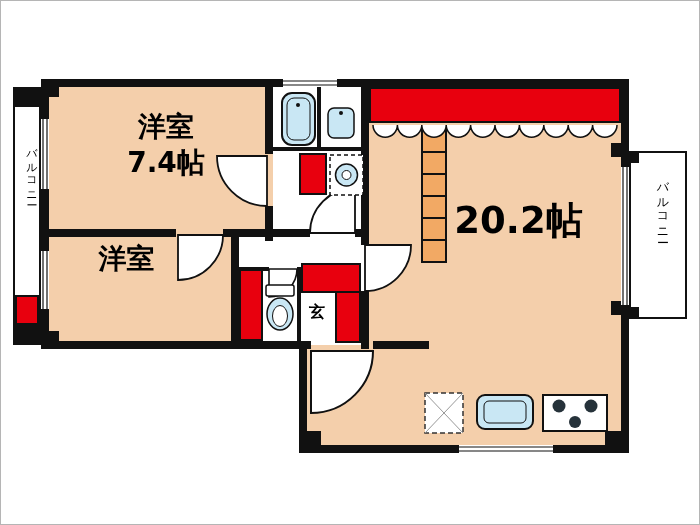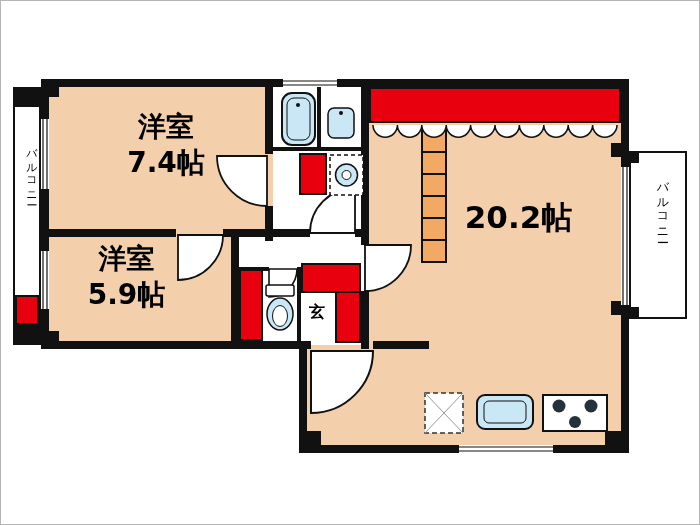--- a/index.html
+++ b/index.html
@@ -157,20 +157,19 @@
       <circle cx="574" cy="421" r="6" fill="#26323a"></circle>
     </g>
   </svg>
 
   <div class="label" style="left:85px;top:108px;width:160px;font-size:28px">
     <span class="ln">洋室</span>
     <span class="ln">7.4帖</span>
   </div>
   <div class="label" style="left:48px;top:240px;width:155px;font-size:28px">
     <span class="ln">洋室</span>
-    <span class="ln">5.9帖</span>
   </div>
   <div class="label" style="left:425px;top:196px;width:185px;font-size:30px">
-    <span class="ln" style="font-size:31px">20.2帖</span>
+    <span class="ln" style="font-size:37px">20.2帖</span>
   </div>
   <div class="label" style="left:300px;top:301px;width:32px;font-size:16px">玄</div>
 
 </div>
 
 </body></html>

